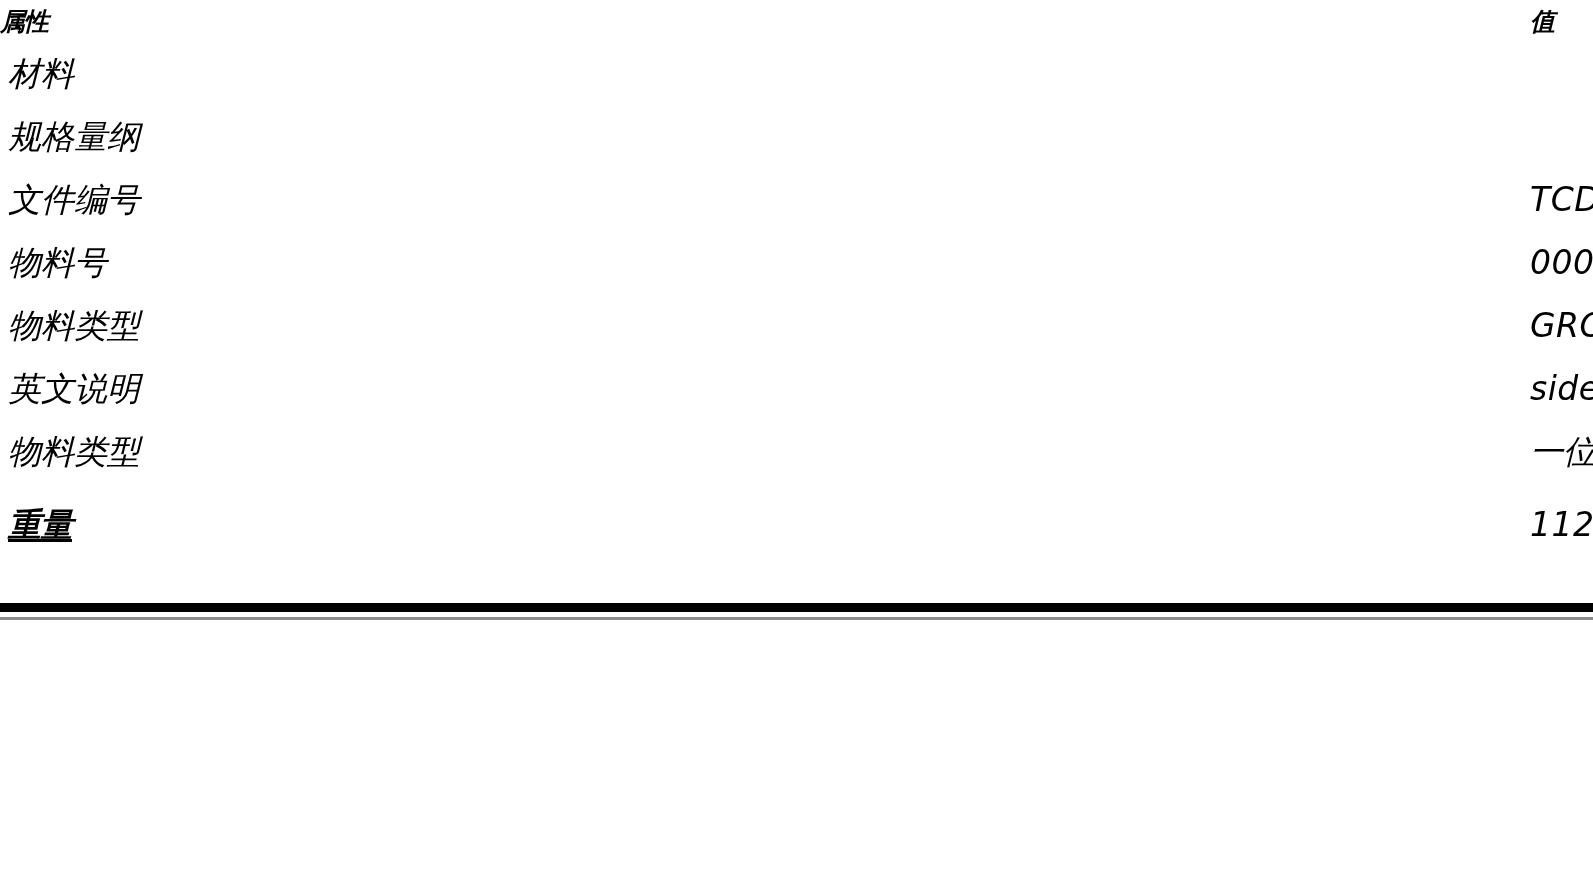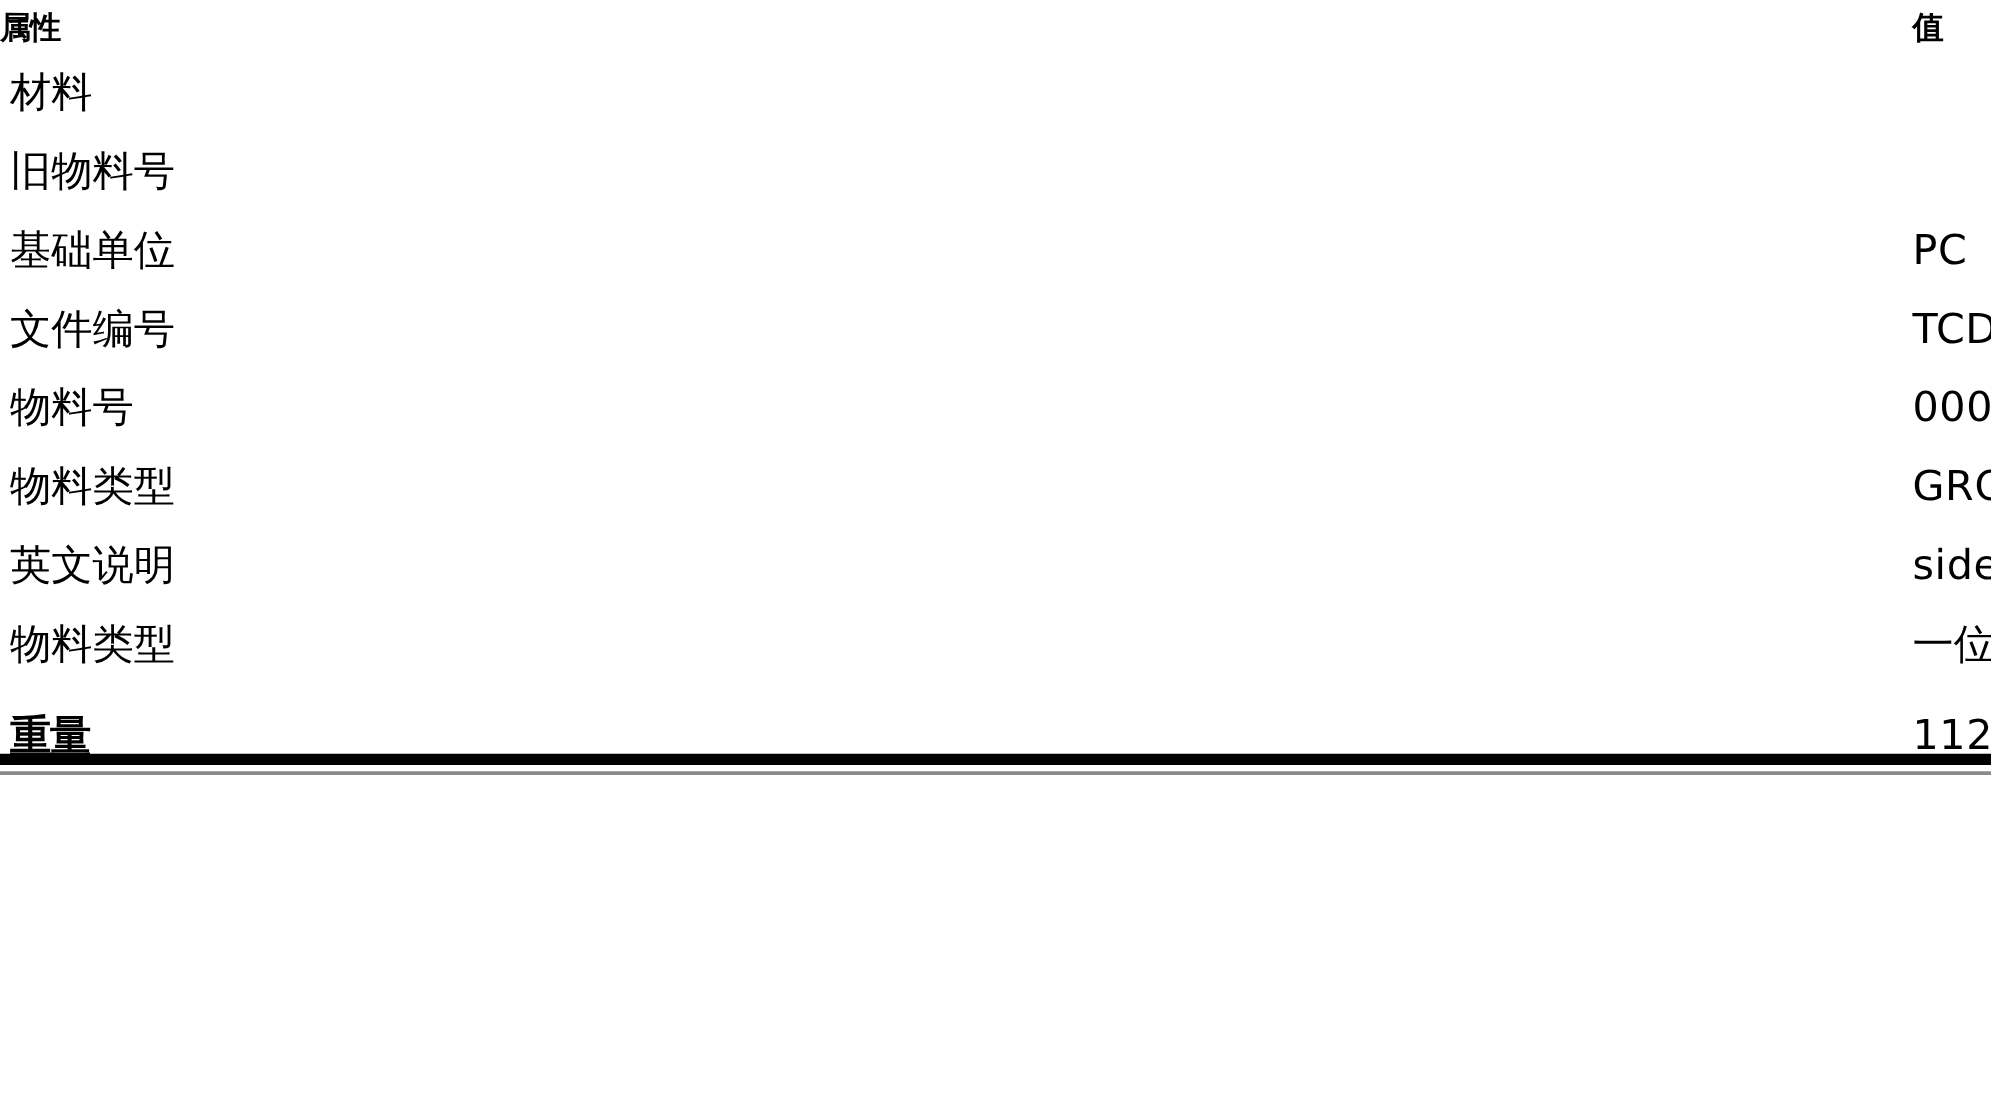--- a/index.html
+++ b/index.html
@@ -16,20 +16,21 @@
     color: #000000;
     -webkit-font-smoothing: none;
     font-smooth: never;
   }
 
   #sheet {
     position: relative;
     width: 1593px;
     height: 624px;
     background: #ffffff;
+    font-style: italic;
   }
 
   
   .attr-table {
     position: absolute;
     left: 0;
     top: 0;
     width: 1593px;
     border-collapse: collapse;
     table-layout: fixed;
@@ -135,26 +136,22 @@
         <th class="hdr-cell lbl">属性</th>
         <th class="hdr-cell val">值</th>
       </tr>
     </thead>
     <tbody id="table-body">
         <tr class="r0">
           <td class="row-cell label"><span class="label-text">材料</span></td>
           <td class="row-cell value"><span class="value-text"></span></td>
         </tr>
         <tr class="r3">
-          <td class="row-cell label"><span class="label-text">旧物料号</span></td>
+          <td class="row-cell label"><span class="label-text">规格量纲</span></td>
           <td class="row-cell value"><span class="value-text"></span></td>
-        </tr>
-        <tr class="r4">
-          <td class="row-cell label"><span class="label-text">基础单位</span></td>
-          <td class="row-cell value"><span class="value-text latin">PC</span></td>
         </tr>
         <tr class="r7">
           <td class="row-cell label"><span class="label-text">文件编号</span></td>
           <td class="row-cell value"><span class="value-text latin">TCD00000013142</span></td>
         </tr>
         <tr class="r8">
           <td class="row-cell label"><span class="label-text">物料号</span></td>
           <td class="row-cell value"><span class="value-text latin">000000000000217141</span></td>
         </tr>
         <tr class="r9">

